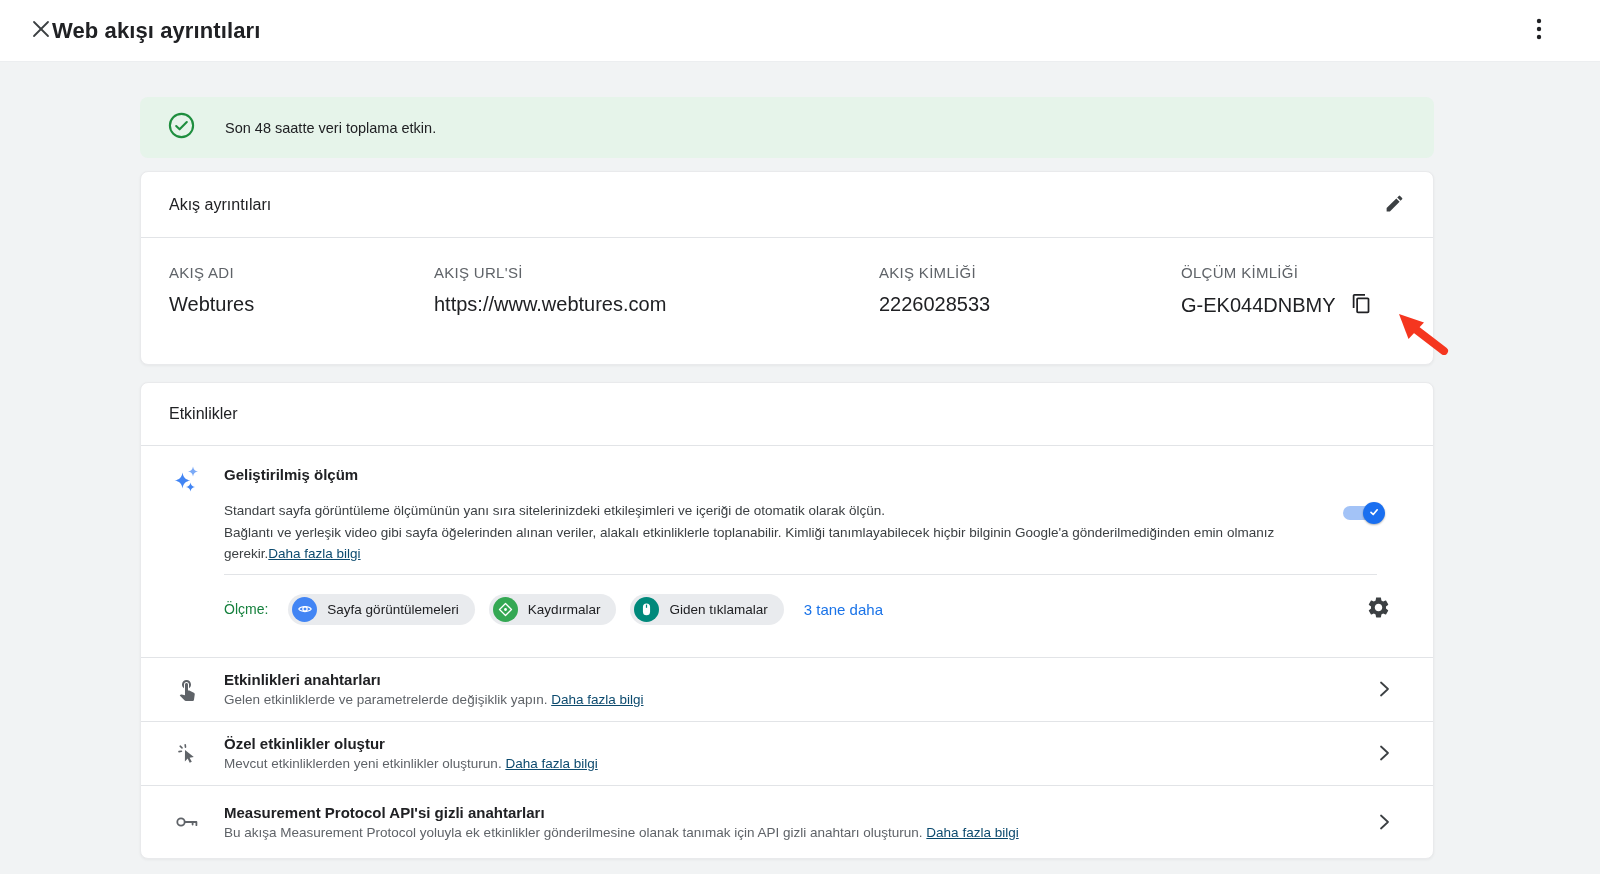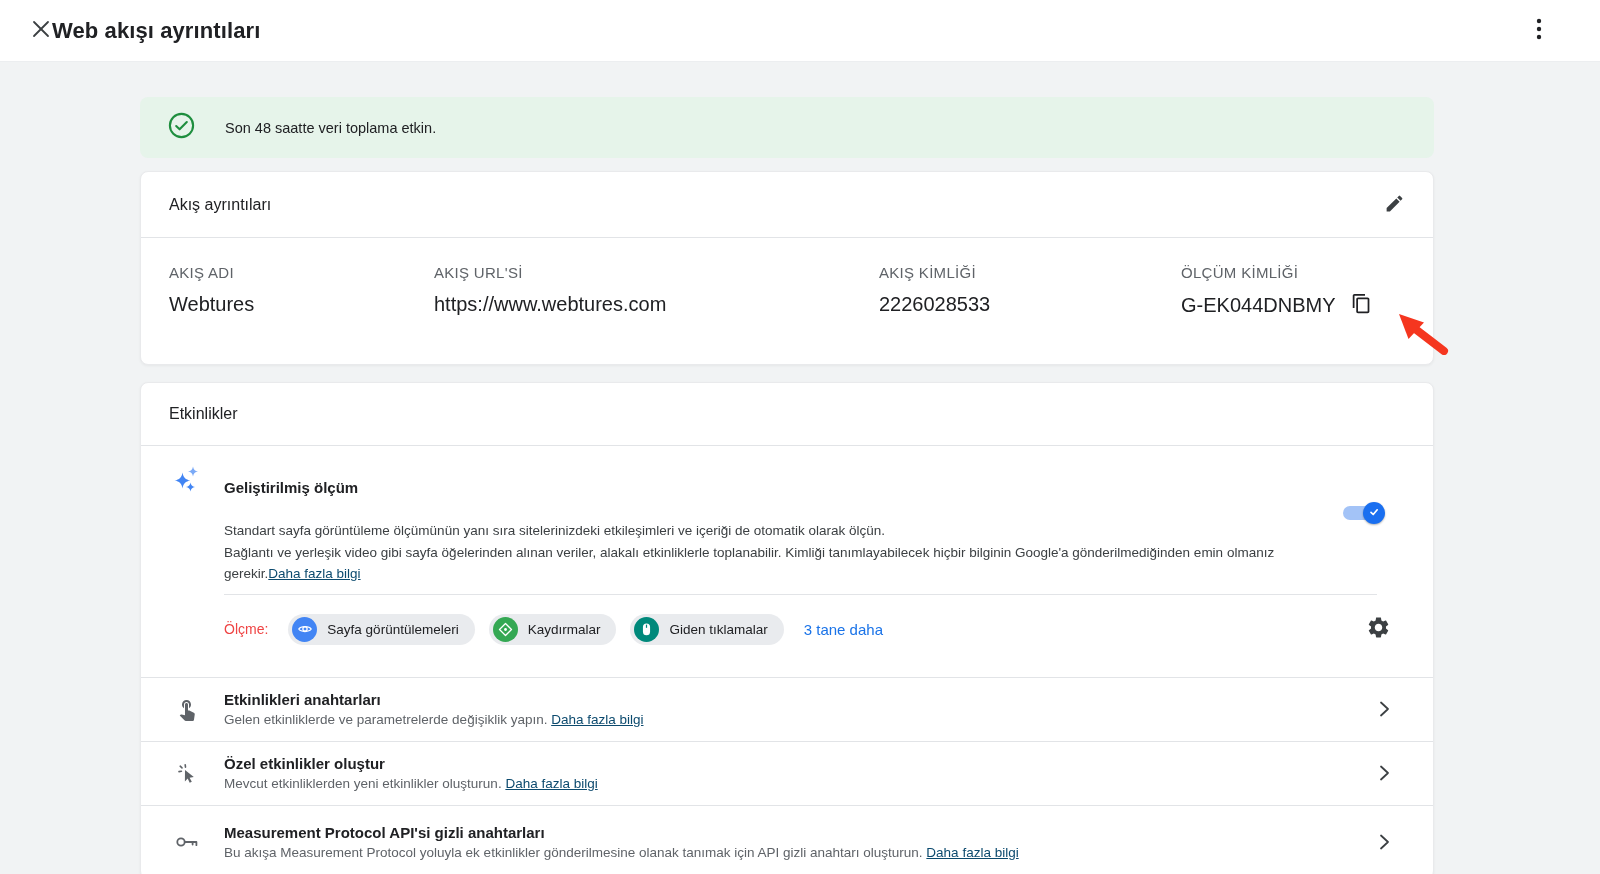--- a/index.html
+++ b/index.html
@@ -47,38 +47,38 @@
   .field-label { font-size:15px; color:#5f6368; letter-spacing:.3px; margin-bottom:12px; }
   .field-value { font-size:20px; color:#202124; }
   .f0 { width:265px; } .f1 { width:445px; } .f2 { width:302px; } .f3 { flex:1; }
   .value-with-copy { display:flex; align-items:center; gap:15px; }
 
   
   .annotation-arrow { position:absolute; left:1256px; top:216px; pointer-events:none; }
 
   
   .enh { position:relative; padding:20px 28px 0 33px; }
-  .enh-head { display:flex; align-items:flex-end; margin-bottom:24px; }
+  .enh-head { display:flex; align-items:flex-start; margin-bottom:4px; }
   .enh-title { margin-left:25px; font-size:15px; font-weight:700; }
   .enh-desc {
     margin-left:50px; max-width:1128px;
     font-size:13.5px; line-height:21.5px; color:#3c4043;
   }
   .link { color:#0c4a6e; text-decoration:underline; cursor:pointer; }
   .toggle { position:absolute; right:50px; top:56px; width:40px; height:22px; cursor:pointer; }
   .toggle-track { position:absolute; left:0; top:4px; width:37px; height:14px; border-radius:7px; background:#a3c3f7; }
   .toggle-thumb {
     position:absolute; right:-2px; top:0; width:22px; height:22px; border-radius:50%;
     background:#1a6ff0; display:flex; align-items:center; justify-content:center;
     box-shadow:0 1px 2px rgba(0,0,0,.3);
   }
   .enh-divider { border-top:1px solid #e2e4e7; margin:9px 28px 0 50px; }
 
   .measure-row { display:flex; align-items:center; margin-left:50px; padding:19px 0 32px; }
-  .measure-label { font-size:14px; color:#ef4444; margin-right:20px; }
+  .measure-label { font-size:14px; color:#15803d; margin-right:20px; }
   .chip {
     display:inline-flex; align-items:center; background:#e9ebee;
     border-radius:17px; padding:3px 16px 3px 4px; margin-right:14px; height:31px;
   }
   .chip-icon { width:25px; height:25px; border-radius:50%; display:flex; align-items:center; justify-content:center; }
   .chip-icon.blue { background:#4285f4; }
   .chip-icon.green { background:#34a853; }
   .chip-icon.teal { background:#00897b; }
   .chip-label { margin-left:10px; font-size:13.5px; color:#202124; }
   .more-link { margin-left:6px; font-size:15px; color:#1a73e8; text-decoration:none; cursor:pointer; font-weight:500; }

